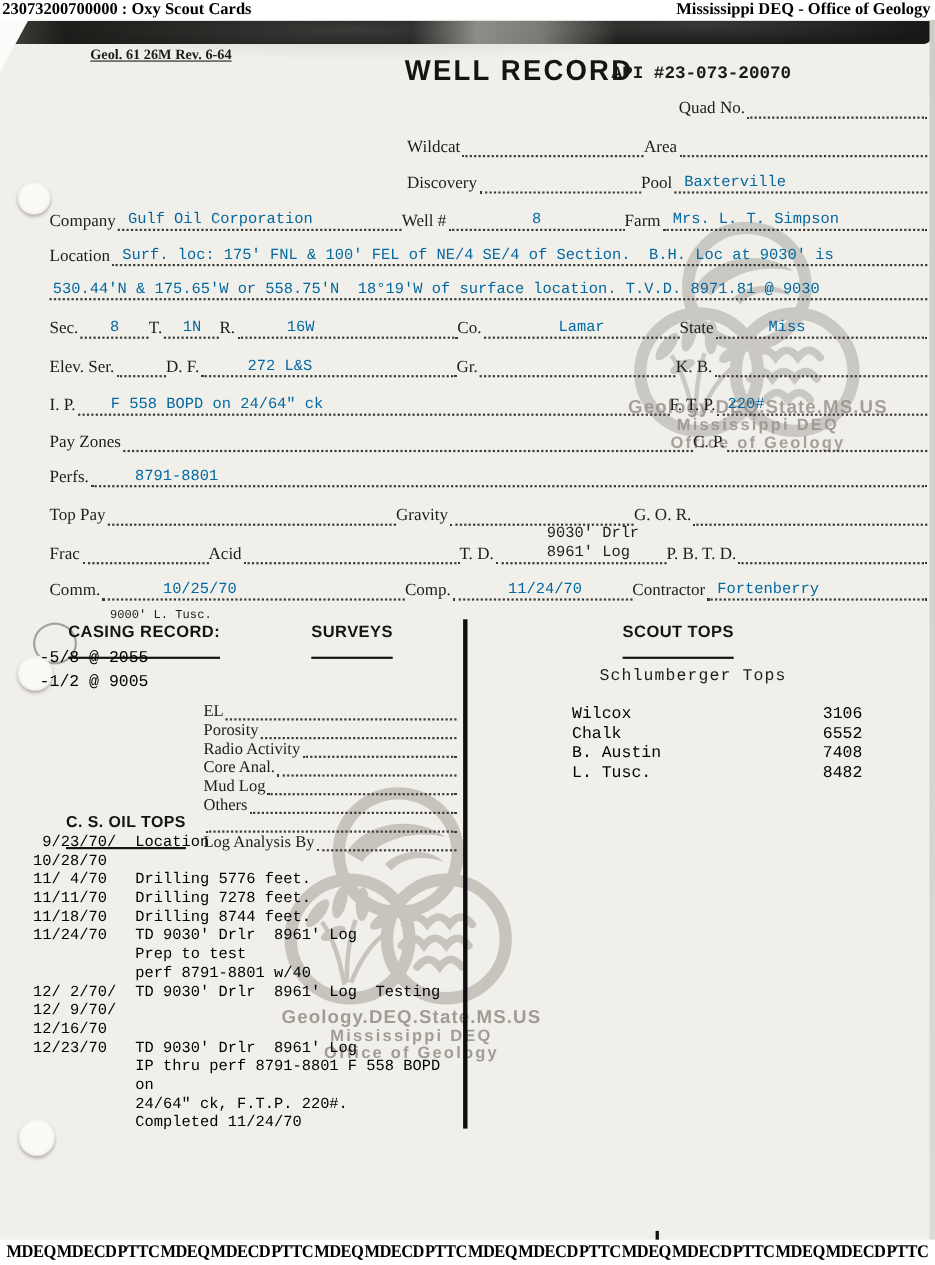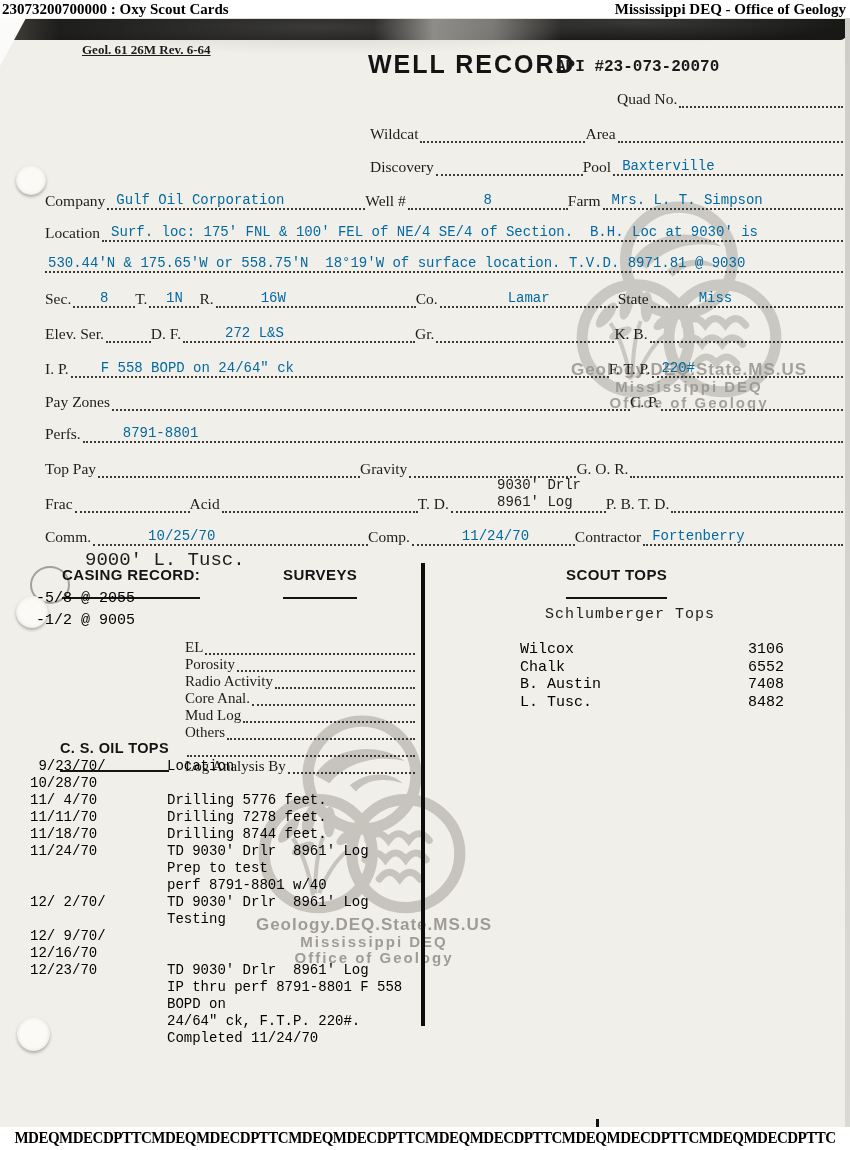--- a/index.html
+++ b/index.html
@@ -5,21 +5,21 @@
   html,body{margin:0;padding:0;}
   body{width:850px;height:1150px;position:relative;overflow:hidden;
        background:#f1efe9;font-family:"Liberation Sans",sans-serif;}
 
   
   .chrome-top{position:absolute;top:0;left:0;right:0;height:18px;background:#ffffff;
     display:flex;justify-content:space-between;align-items:flex-start;padding:1px 4px 0 2px;
     box-sizing:border-box;z-index:40;}
   .chrome-top span{font:bold 15px "Liberation Serif",serif;color:#000;white-space:nowrap;line-height:16px;}
   .chrome-bottom{position:absolute;left:0;right:0;top:1127px;height:23px;background:#ffffff;
-    display:flex;justify-content:center;align-items:center;padding:0 6px;box-sizing:border-box;z-index:40;}
+    display:flex;justify-content:space-between;align-items:center;padding:0 6px;box-sizing:border-box;z-index:40;}
   .foot-tok{font:bold 15px "Liberation Serif",serif;color:#000;letter-spacing:-0.5px;transform:scaleY(1.08);}
 
   
   .scan{position:absolute;top:18px;left:0;width:850px;height:1109px;background:#f1efe9;}
   .smudge{position:absolute;top:0;left:0;right:0;height:110px;pointer-events:none;
     background:radial-gradient(ellipse 420px 40px at 38% 8%,rgba(150,148,142,.30),transparent 70%),
                radial-gradient(ellipse 300px 30px at 75% 4%,rgba(160,158,152,.25),transparent 70%);}
   .scanbar{position:absolute;top:1px;left:0;right:0;height:21px;
     background:linear-gradient(90deg,#4a4843 0,#1a1a18 7%,#121212 44%,#8d8b87 51%,#757370 58%,#151514 66%,#181817 100%);
     border-radius:0 0 10px 4px/0 0 16px 8px;}
@@ -56,21 +56,21 @@
   .casing-line{font:15px "Liberation Mono",monospace;line-height:22px;white-space:pre;}
   .survey-list{position:absolute;left:185px;top:580px;width:230px;z-index:5;margin-top:40px;}
   .survey-row{display:flex;align-items:flex-end;height:17px;}
   .s-lbl{font:15px "Liberation Serif",serif;color:#1d1d1d;white-space:nowrap;padding-right:2px;line-height:16px;}
   .s-fill{flex:1 1 auto;border-bottom:2px dotted #3c3a36;height:14px;}
   .scout-sub{position:absolute;left:495px;top:588px;width:270px;text-align:center;
     font:15px "Liberation Mono",monospace;color:#1e1e1e;letter-spacing:1px;z-index:5;}
   .scout-table{position:absolute;left:520px;top:623px;width:264px;z-index:5;}
   .scout-row{display:flex;justify-content:space-between;font:15px "Liberation Mono",monospace;line-height:17.5px;}
   .oil-list{position:absolute;left:30px;top:740px;width:392px;z-index:5;}
-  .oil-row{display:flex;gap:44px;}
+  .oil-row{display:flex;}
   .oil-date{flex:0 0 93px;font:14px "Liberation Mono",monospace;white-space:pre;line-height:17px;}
   .oil-text{flex:1;font:14px "Liberation Mono",monospace;white-space:pre-wrap;line-height:17px;}
 
   
   .wm{position:absolute;z-index:2;pointer-events:none;}
   .wm-text{position:absolute;z-index:2;text-align:center;color:#97948e;pointer-events:none;}
   .wm-l1{font:bold 17px "Liberation Sans",sans-serif;letter-spacing:1px;line-height:18px;}
   .wm-l2{font:bold 15px "Liberation Sans",sans-serif;letter-spacing:2px;line-height:16px;}
   .wm-l3{font:bold 15px "Liberation Sans",sans-serif;letter-spacing:2px;line-height:16px;}
 </style>
@@ -252,21 +252,21 @@
 
   <div class="row" style="top:506px">
     <span class="lbl">Comm.</span>
     <span class="fill" style="flex-basis:275px;padding-left:55px">10/25/70</span>
     <span class="lbl">Comp.</span>
     <span class="fill" style="flex-basis:163px;padding-left:50px">11/24/70</span>
     <span class="lbl">Contractor</span>
     <span class="fill grow">Fortenberry</span>
   </div>
 
-  <div class="note" style="left:85px;top:534px;font-size:19px">9000' L. Tusc.</div>
+  <div class="note" style="left:100px;top:534px;font-size:11px">9000' L. Tusc.</div>
 
   <div class="vline"></div>
 
   <div class="b-head" style="left:62px;top:548px">CASING RECORD:</div>
   <div class="casing-list">
   <div class="casing-line">-5/8 @ 2055</div>
 
   <div class="casing-line">-1/2 @ 9005</div>
 </div>
 

